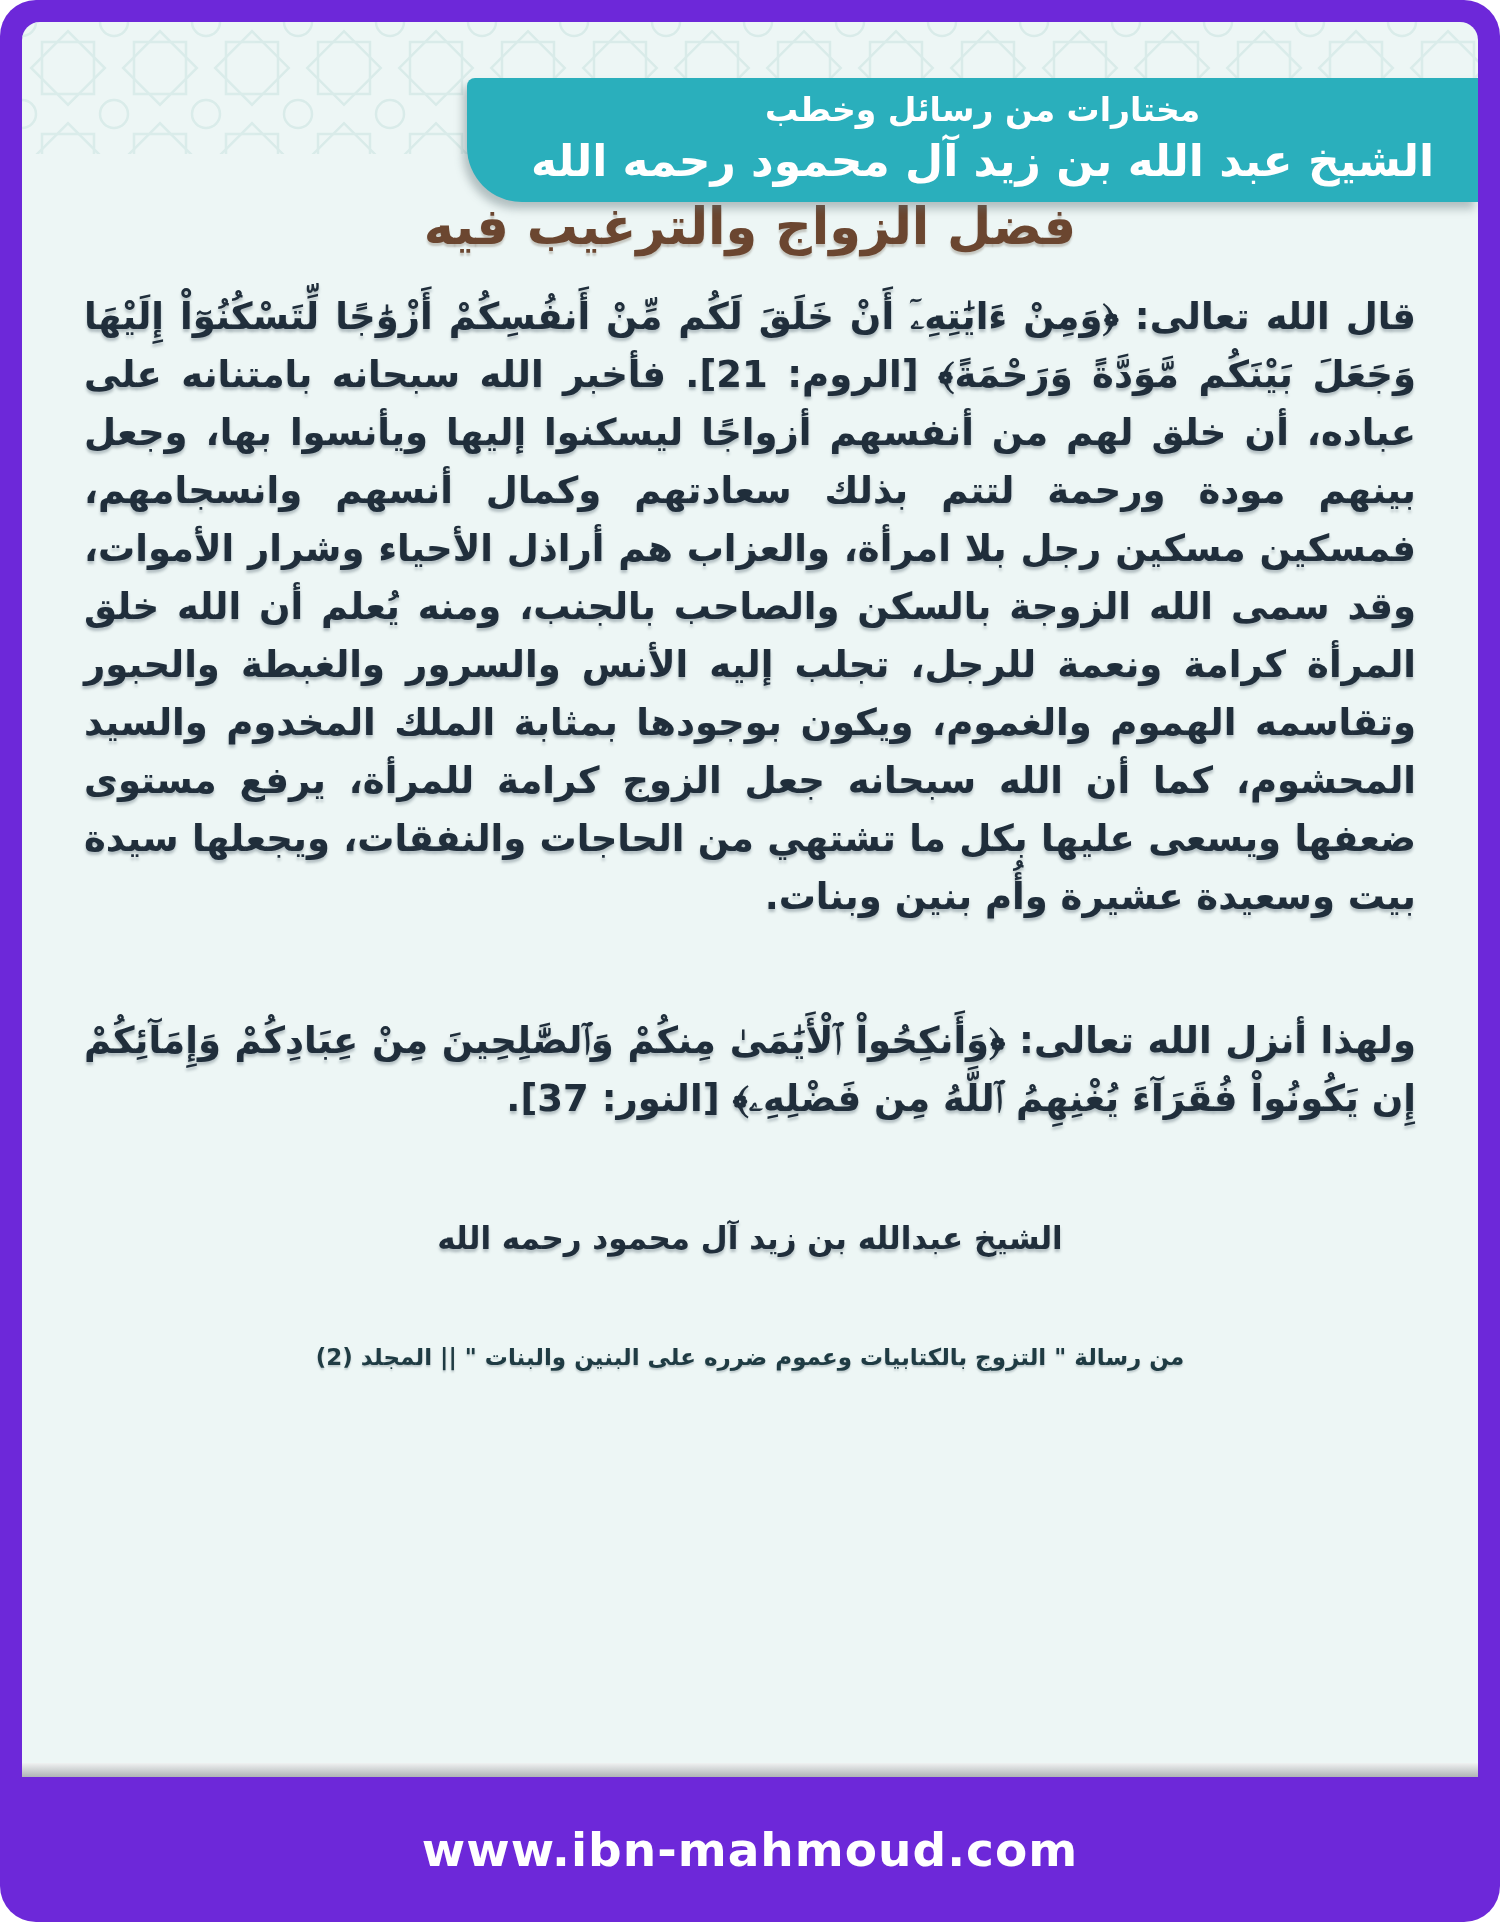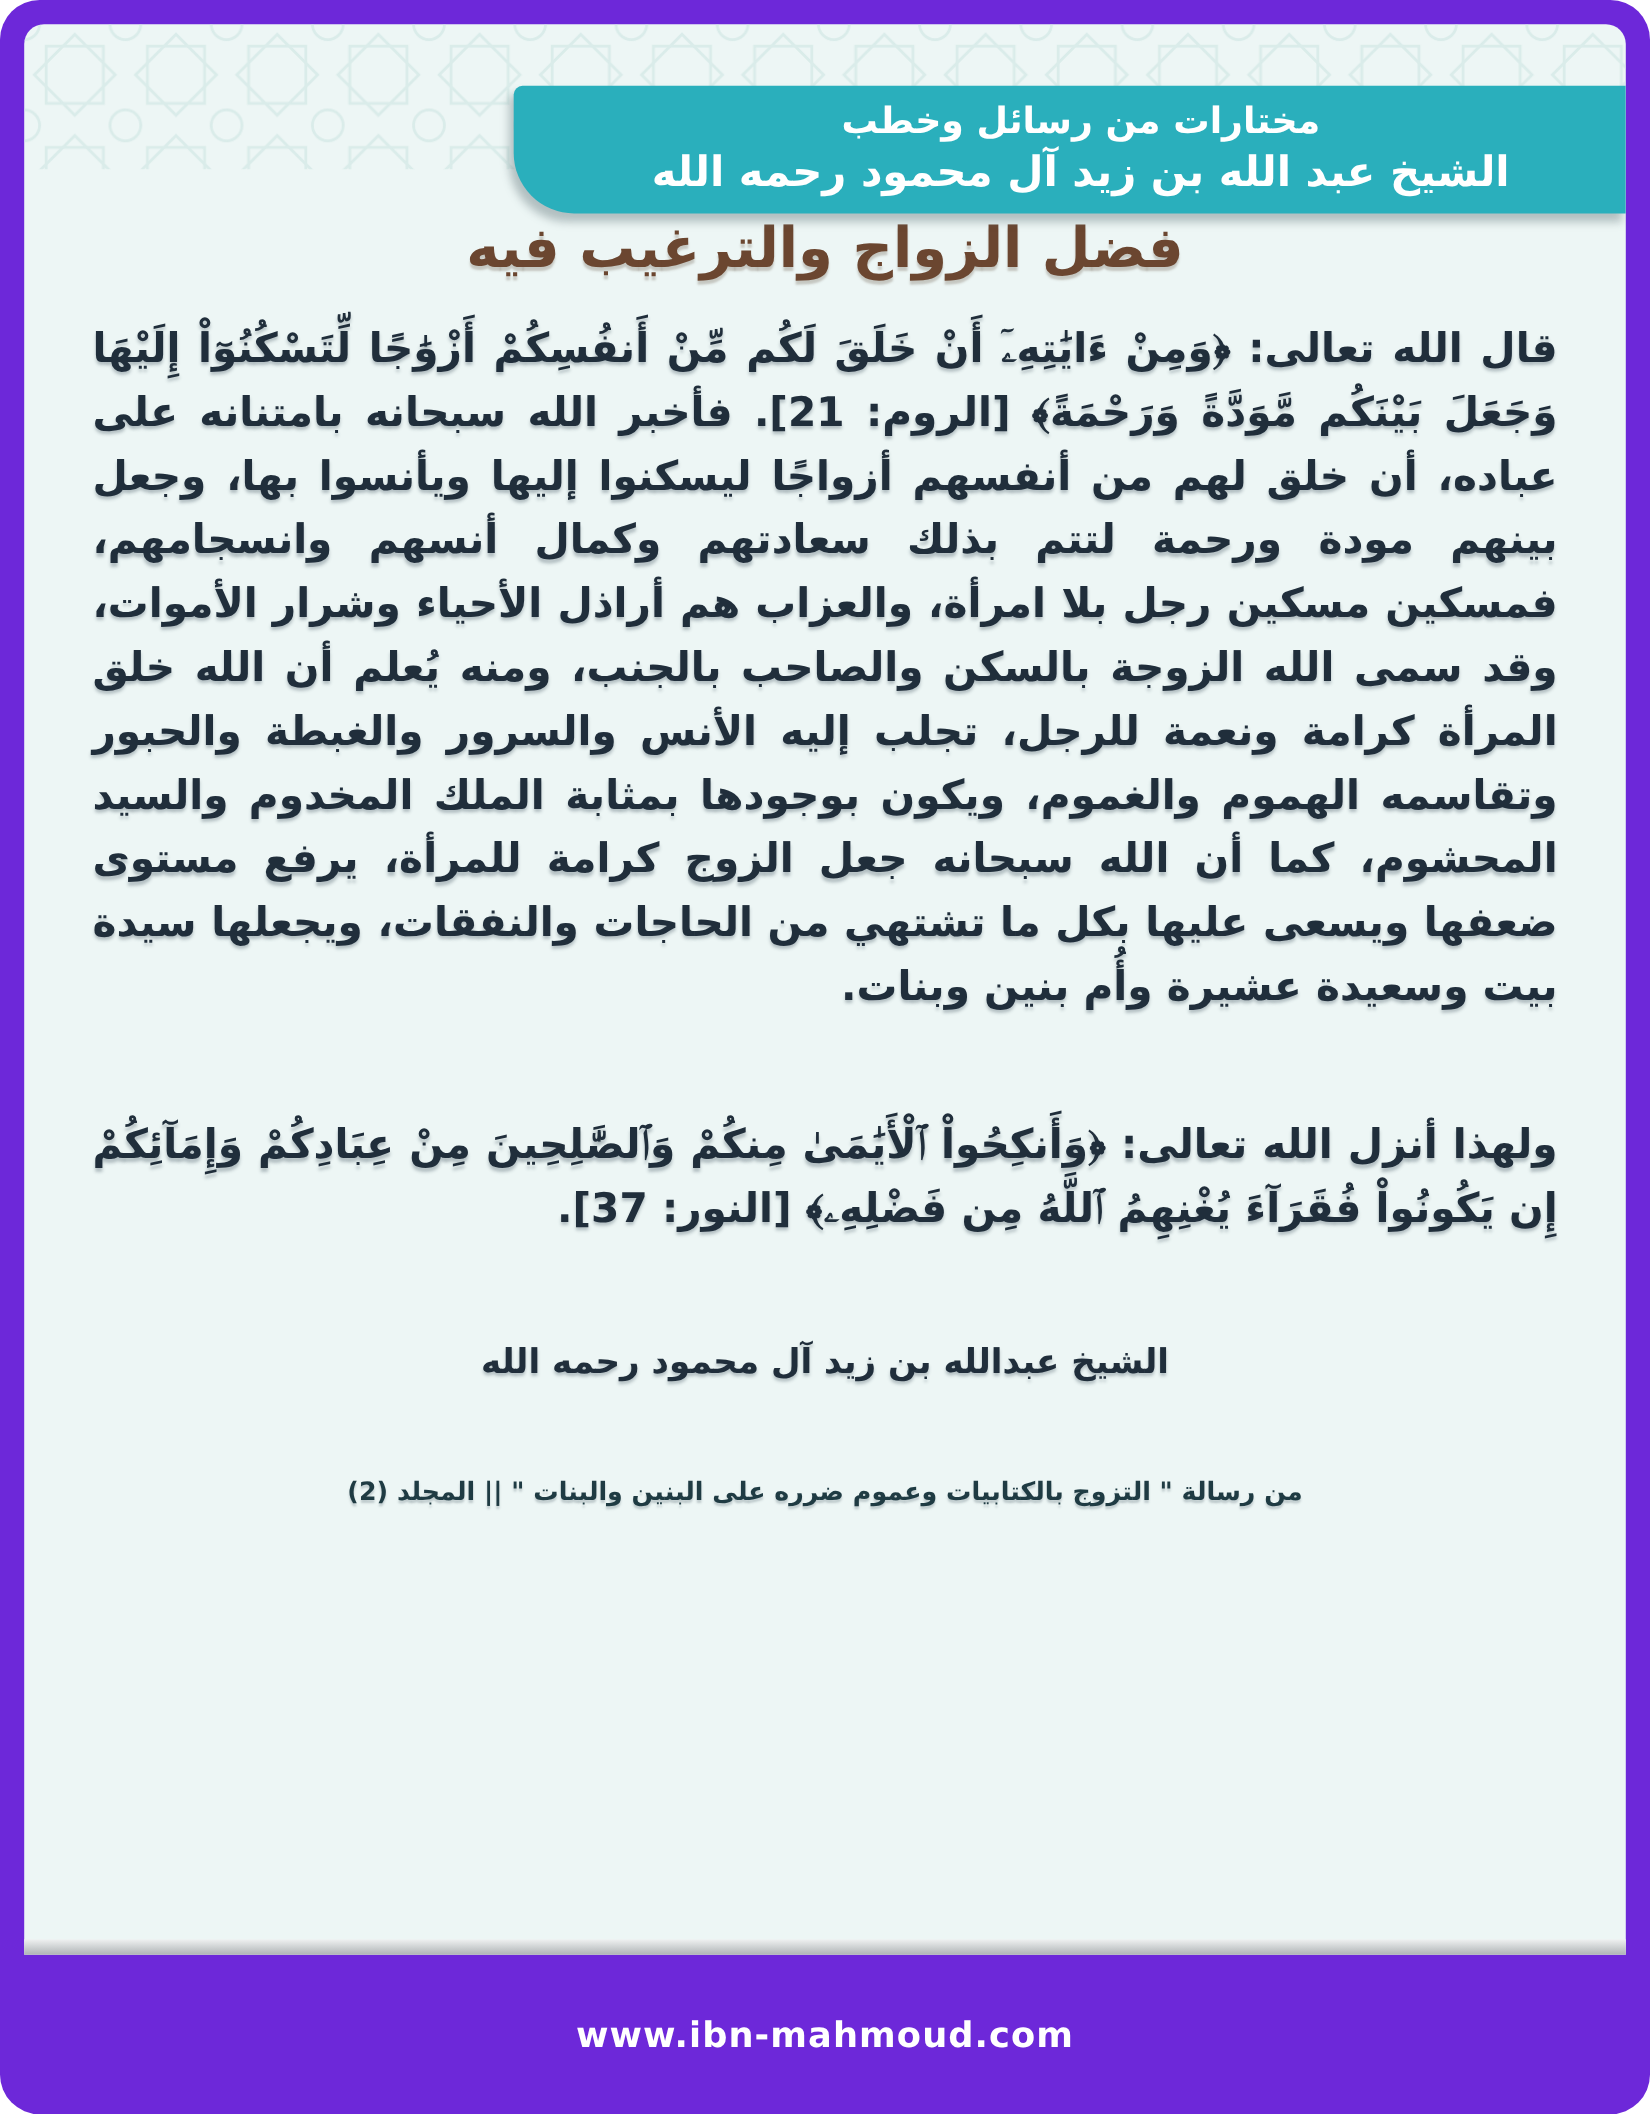--- a/index.html
+++ b/index.html
@@ -17,21 +17,21 @@
     opacity:.65; pointer-events:none;
   }
   .banner {
     position:absolute; top:56px; right:0; width:935px;
     background:#2aafbc; border-radius:8px 0 0 55px;
     box-shadow:-4px 7px 8px rgba(90,110,115,.4);
     color:#ffffff; text-align:center;
     padding:12px 28px 14px 48px; direction:rtl; z-index:2;
   }
   .banner-line1 { font-size:33px; font-weight:bold; line-height:1.2; }
-  .banner-line2 { font-size:38px; font-weight:bold; line-height:1.25; margin-top:3px; }
+  .banner-line2 { font-size:44px; font-weight:bold; line-height:1.25; margin-top:3px; }
   .title {
     margin:175px 0 0; text-align:center;
     color:#6b4630; font-size:51px; font-weight:bold;
     text-shadow:0 3px 2px rgba(80,60,40,.25);
   }
   .body-text {
     margin:32px 62px 0; direction:rtl; text-align:justify;
     color:#202e3b; font-size:37px; font-weight:bold; line-height:58px;
     text-shadow:0 3px 3px rgba(55,75,88,.32);
   }
@@ -47,21 +47,21 @@
     color:#1f3b43; font-size:23px; font-weight:bold;
     text-shadow:0 2px 2px rgba(55,75,88,.25);
   }
   .gray-strip {
     position:absolute; left:22px; right:22px; bottom:145px; height:14px;
     background:linear-gradient(#eff1f1, #afb4b6); z-index:3;
   }
   .footer-bar {
     position:absolute; left:0; right:0; bottom:0; height:145px;
     display:flex; align-items:center; justify-content:center;
-    color:#ffffff; font-size:32px; font-weight:bold; letter-spacing:1px;
+    color:#ffffff; font-size:47px; font-weight:bold; letter-spacing:1px;
     direction:ltr;
   }
 </style>
 </head>
 <body>
 
 <div class="page">
   <div class="inner">
 
     <svg class="pattern-band" xmlns="http://www.w3.org/2000/svg" width="100%" height="132">

